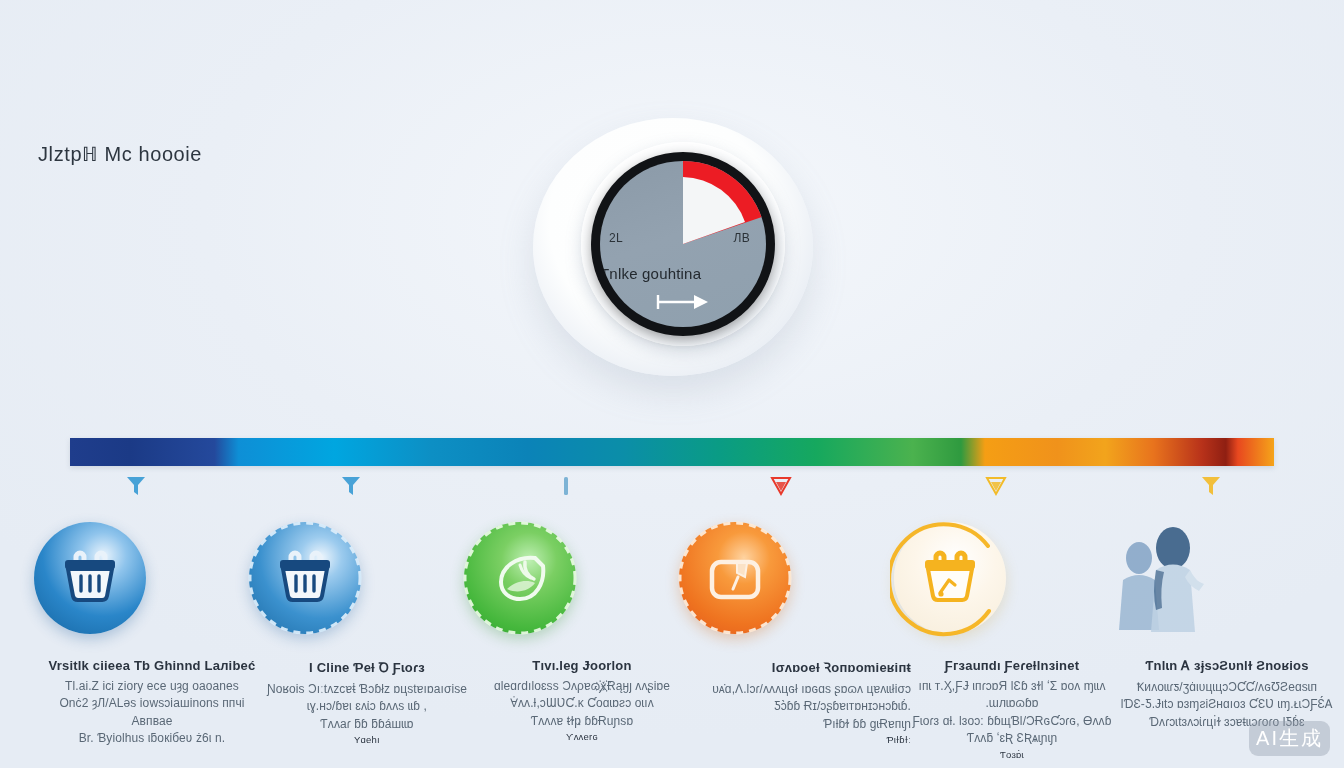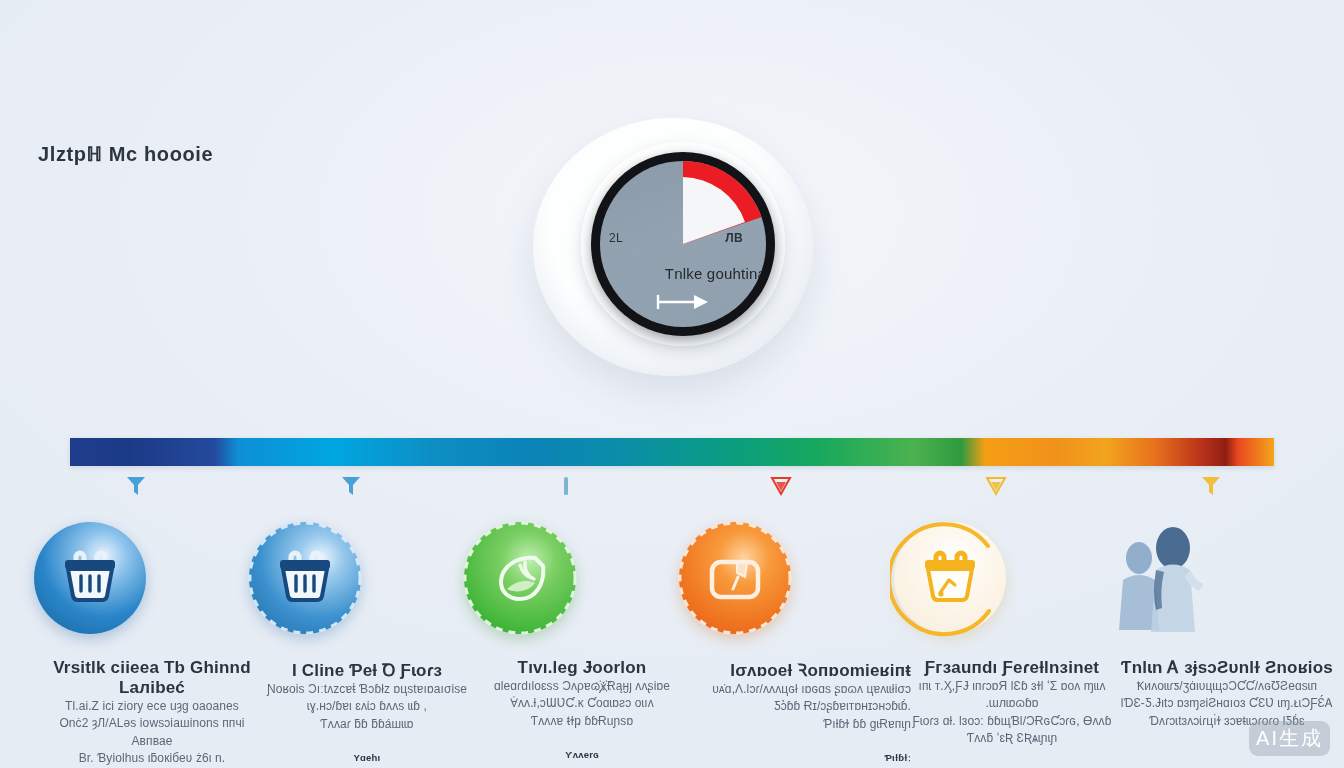--- a/index.html
+++ b/index.html
@@ -12,21 +12,21 @@
   #stage {
     position:relative; width:1344px; height:768px;
     background:
       radial-gradient(ellipse 900px 520px at 52% 28%, #f4f7fb 0%, #eaeff6 55%, #e6ecf4 100%);
   }
 
   
   #title {
     position:absolute; left:38px; top:140px;
     font-size:20px; letter-spacing:.6px;
-    color:#2d3640; font-weight:700;
+    color:#2d3640; font-weight:400;
     white-space:nowrap;
     filter:blur(.25px);
     text-align:right;
   }
 
   
   #dial-wrap {
     position:absolute; left:527px; top:108px;
     width:292px; height:272px;
   }
@@ -50,33 +50,33 @@
   }
   #dial-face {
     position:absolute; left:9px; top:9px; width:166px; height:166px;
     border-radius:50%;
     background:linear-gradient(160deg,#8b9aa8 0%,#93a2b0 45%,#8fa0ae 100%);
     overflow:hidden;
   }
   .wedge { position:absolute; left:0; top:0; width:166px; height:166px; }
   #dial-label {
     position:absolute; left:0; right:0; top:104px;
-    text-align:right; font-size:15px; color:#23292f;
+    text-align:left; font-size:15px; color:#23292f;
     letter-spacing:.2px; filter:blur(.2px);
   }
   #dial-arrow {
     position:absolute; left:0; right:0; top:132px;
     text-align:center;
   }
   .tick-l, .tick-r {
     position:absolute; top:70px; font-size:12px; color:#2b3238;
     letter-spacing:.3px; filter:blur(.3px);
   }
   .tick-l { left:9px; }
-  .tick-r { right:23px;font-weight:bold; }
+  .tick-r { right:16px; }
 
   
   #bar {
     position:absolute; left:70px; top:438px;
     width:1204px; height:28px;
     box-shadow:0 2px 5px rgba(120,135,155,.22);
   }
 
   
   #markers { position:absolute; left:0; top:474px; width:1344px; height:30px; }
@@ -97,23 +97,23 @@
   .ic-orange{ background:radial-gradient(circle at 58% 32%, #ffd3a0 0%, #f89a3c 26%, #ef7420 66%, #e2561a 100%); box-shadow:0 5px 14px rgba(210,110,30,.3); }
   .ic-amber { background:radial-gradient(circle at 55% 35%, #ffffff 0%, #fdf6ea 42%, #f6ecd9 100%); box-shadow:0 5px 14px rgba(200,160,60,.22); }
   .dash-ring {
     position:absolute; left:2px; top:2px; width:120px; height:120px;
     border-radius:50%; pointer-events:none;
   }
 
   
   #captions { position:absolute; left:0; top:658px; width:1344px; }
   .cap { position:absolute; top:0; width:228px; text-align:center; filter:blur(.25px); }
-  .cap-h { font-size:17px; font-weight:700; color:#2b3440; letter-spacing:.2px; }
+  .cap-h { font-size:13px; font-weight:700; color:#2b3440; letter-spacing:.2px; margin-bottom:5px; }
   .cap-l { font-size:12px; color:#5a6876; line-height:1.45; letter-spacing:.1px; }
-  .cap-b { font-size:9.5px; font-weight:700; color:#2b3440; margin-top:19px; letter-spacing:.2px; }
+  .cap-b { font-size:9.5px; font-weight:400; color:#2b3440; margin-top:1px; letter-spacing:.2px; }
 
   
   #watermark {
     position:absolute; right:14px; bottom:12px;
     padding:6px 7px; border-radius:9px;
     background:rgba(150,160,175,.42);
     color:#ffffff; font-size:20px; letter-spacing:2px;
     line-height:1.15;
   }
 </style>

